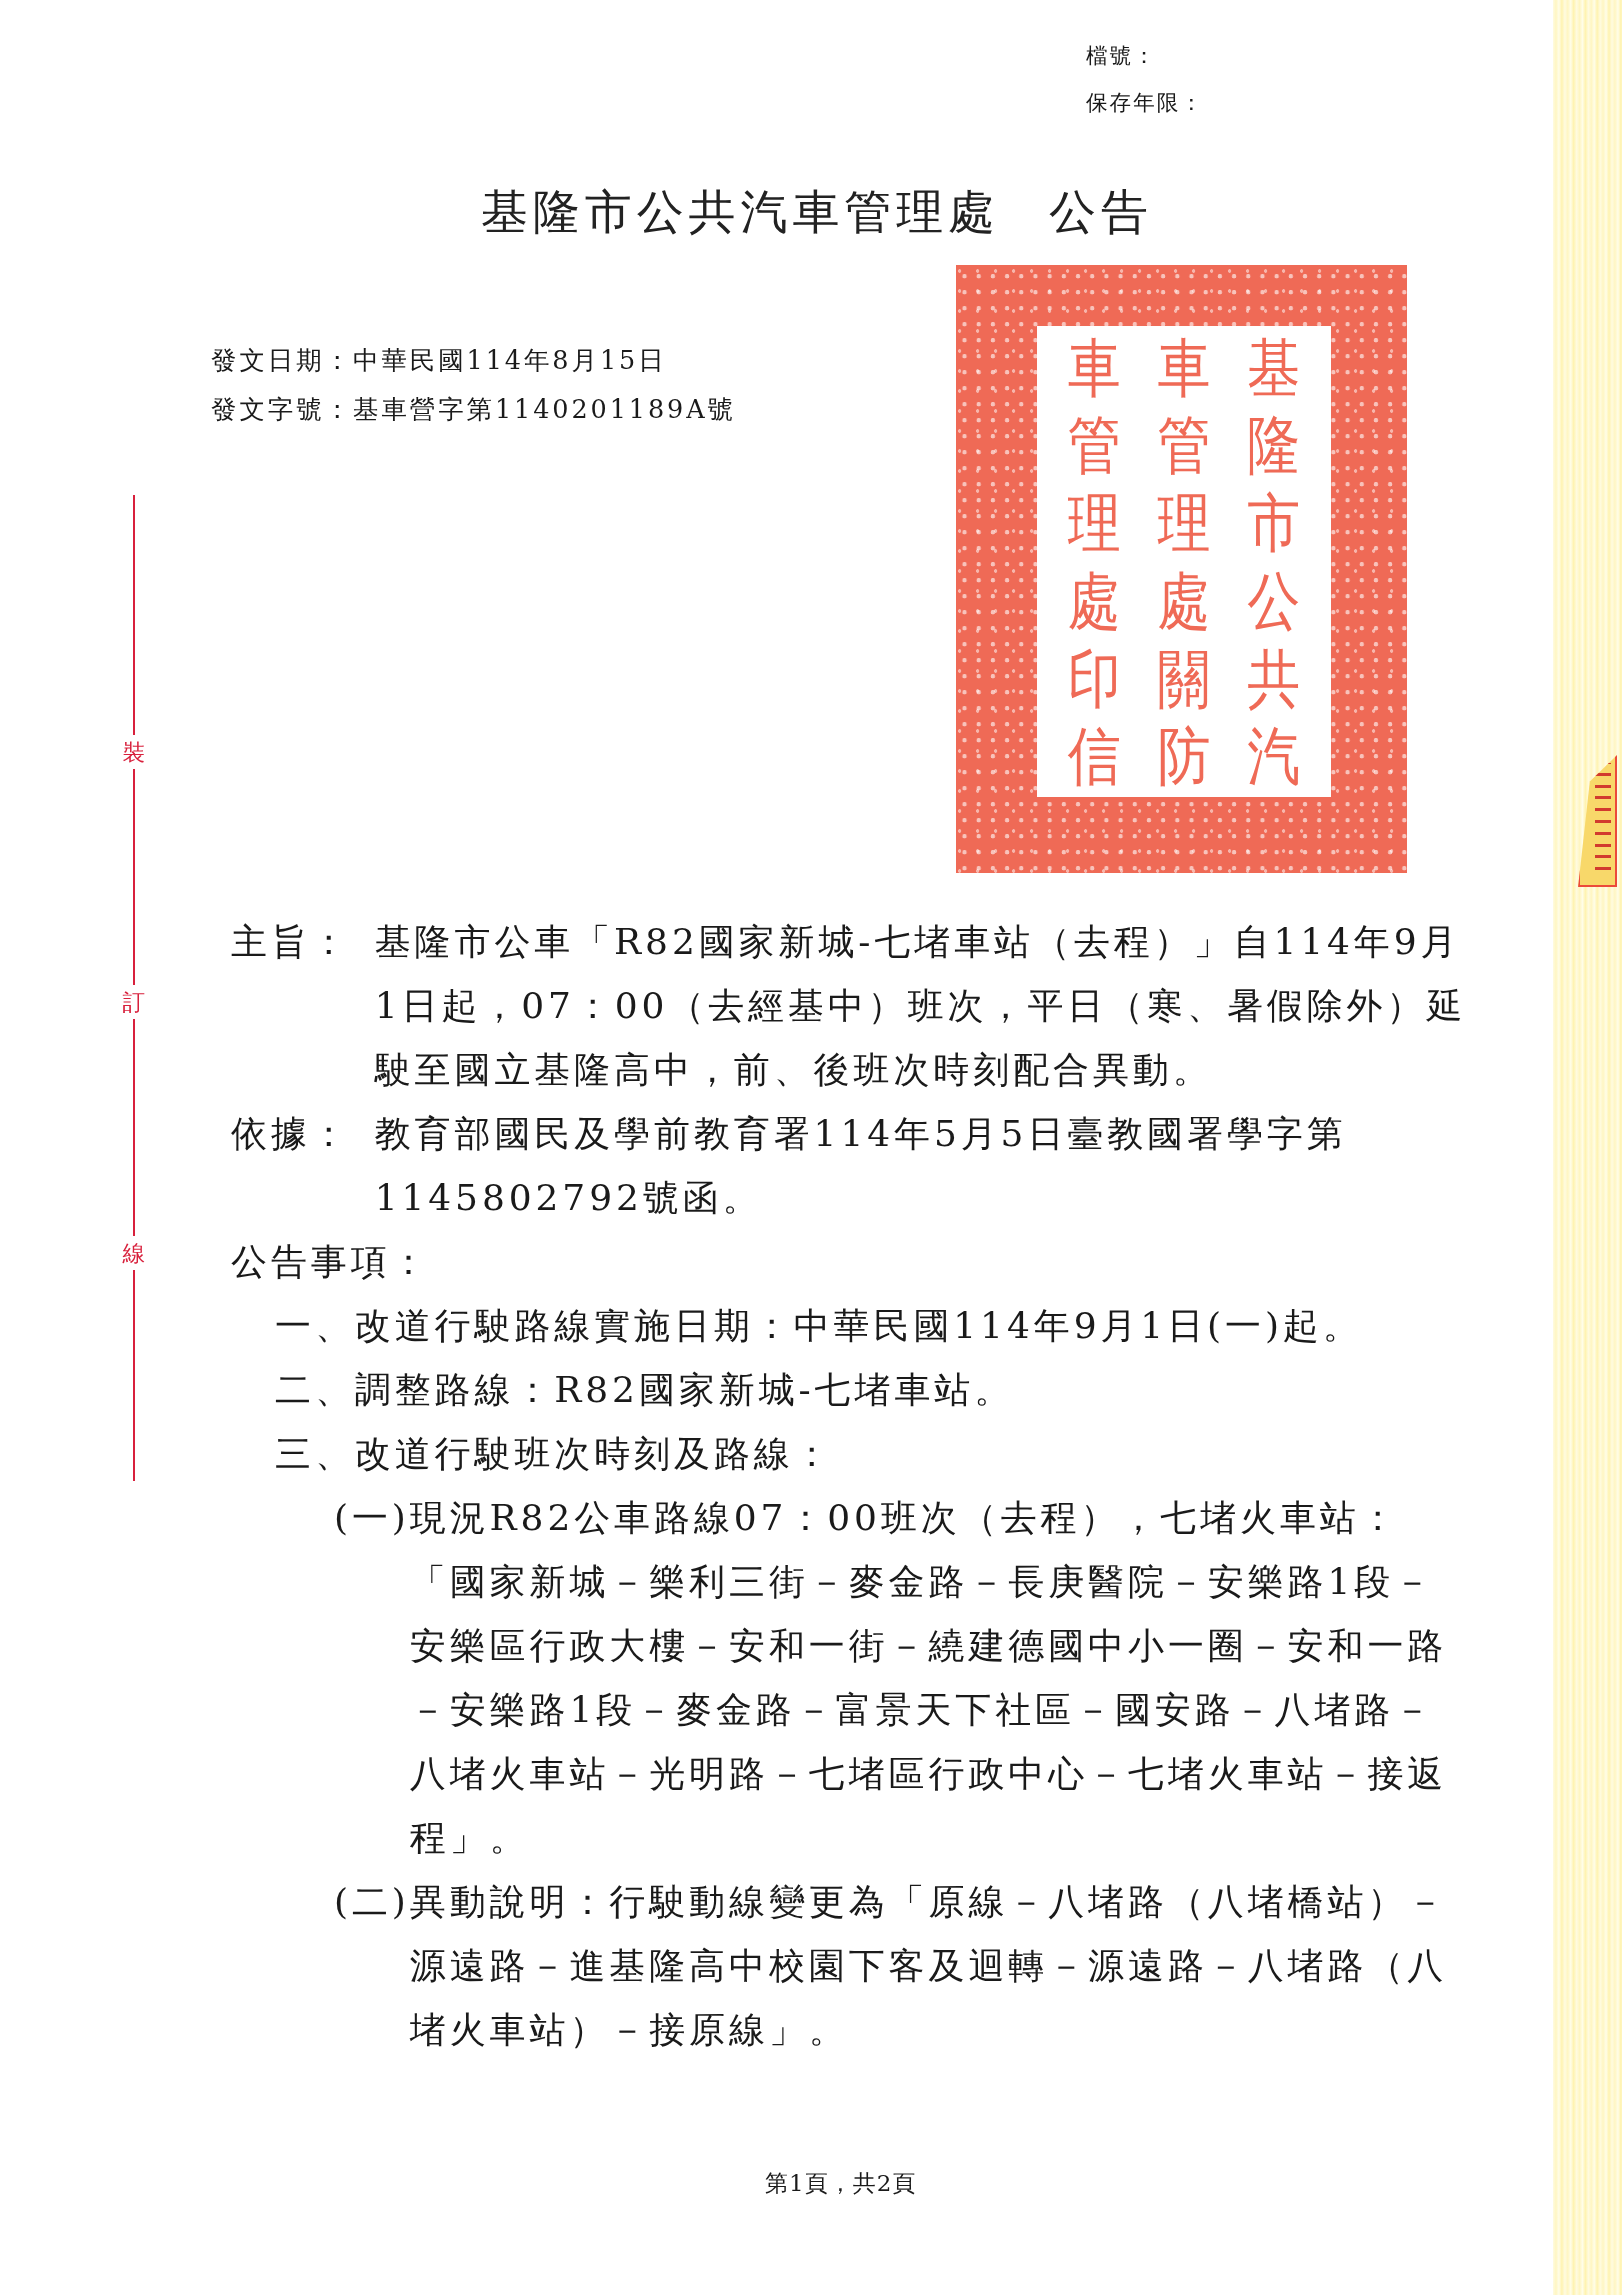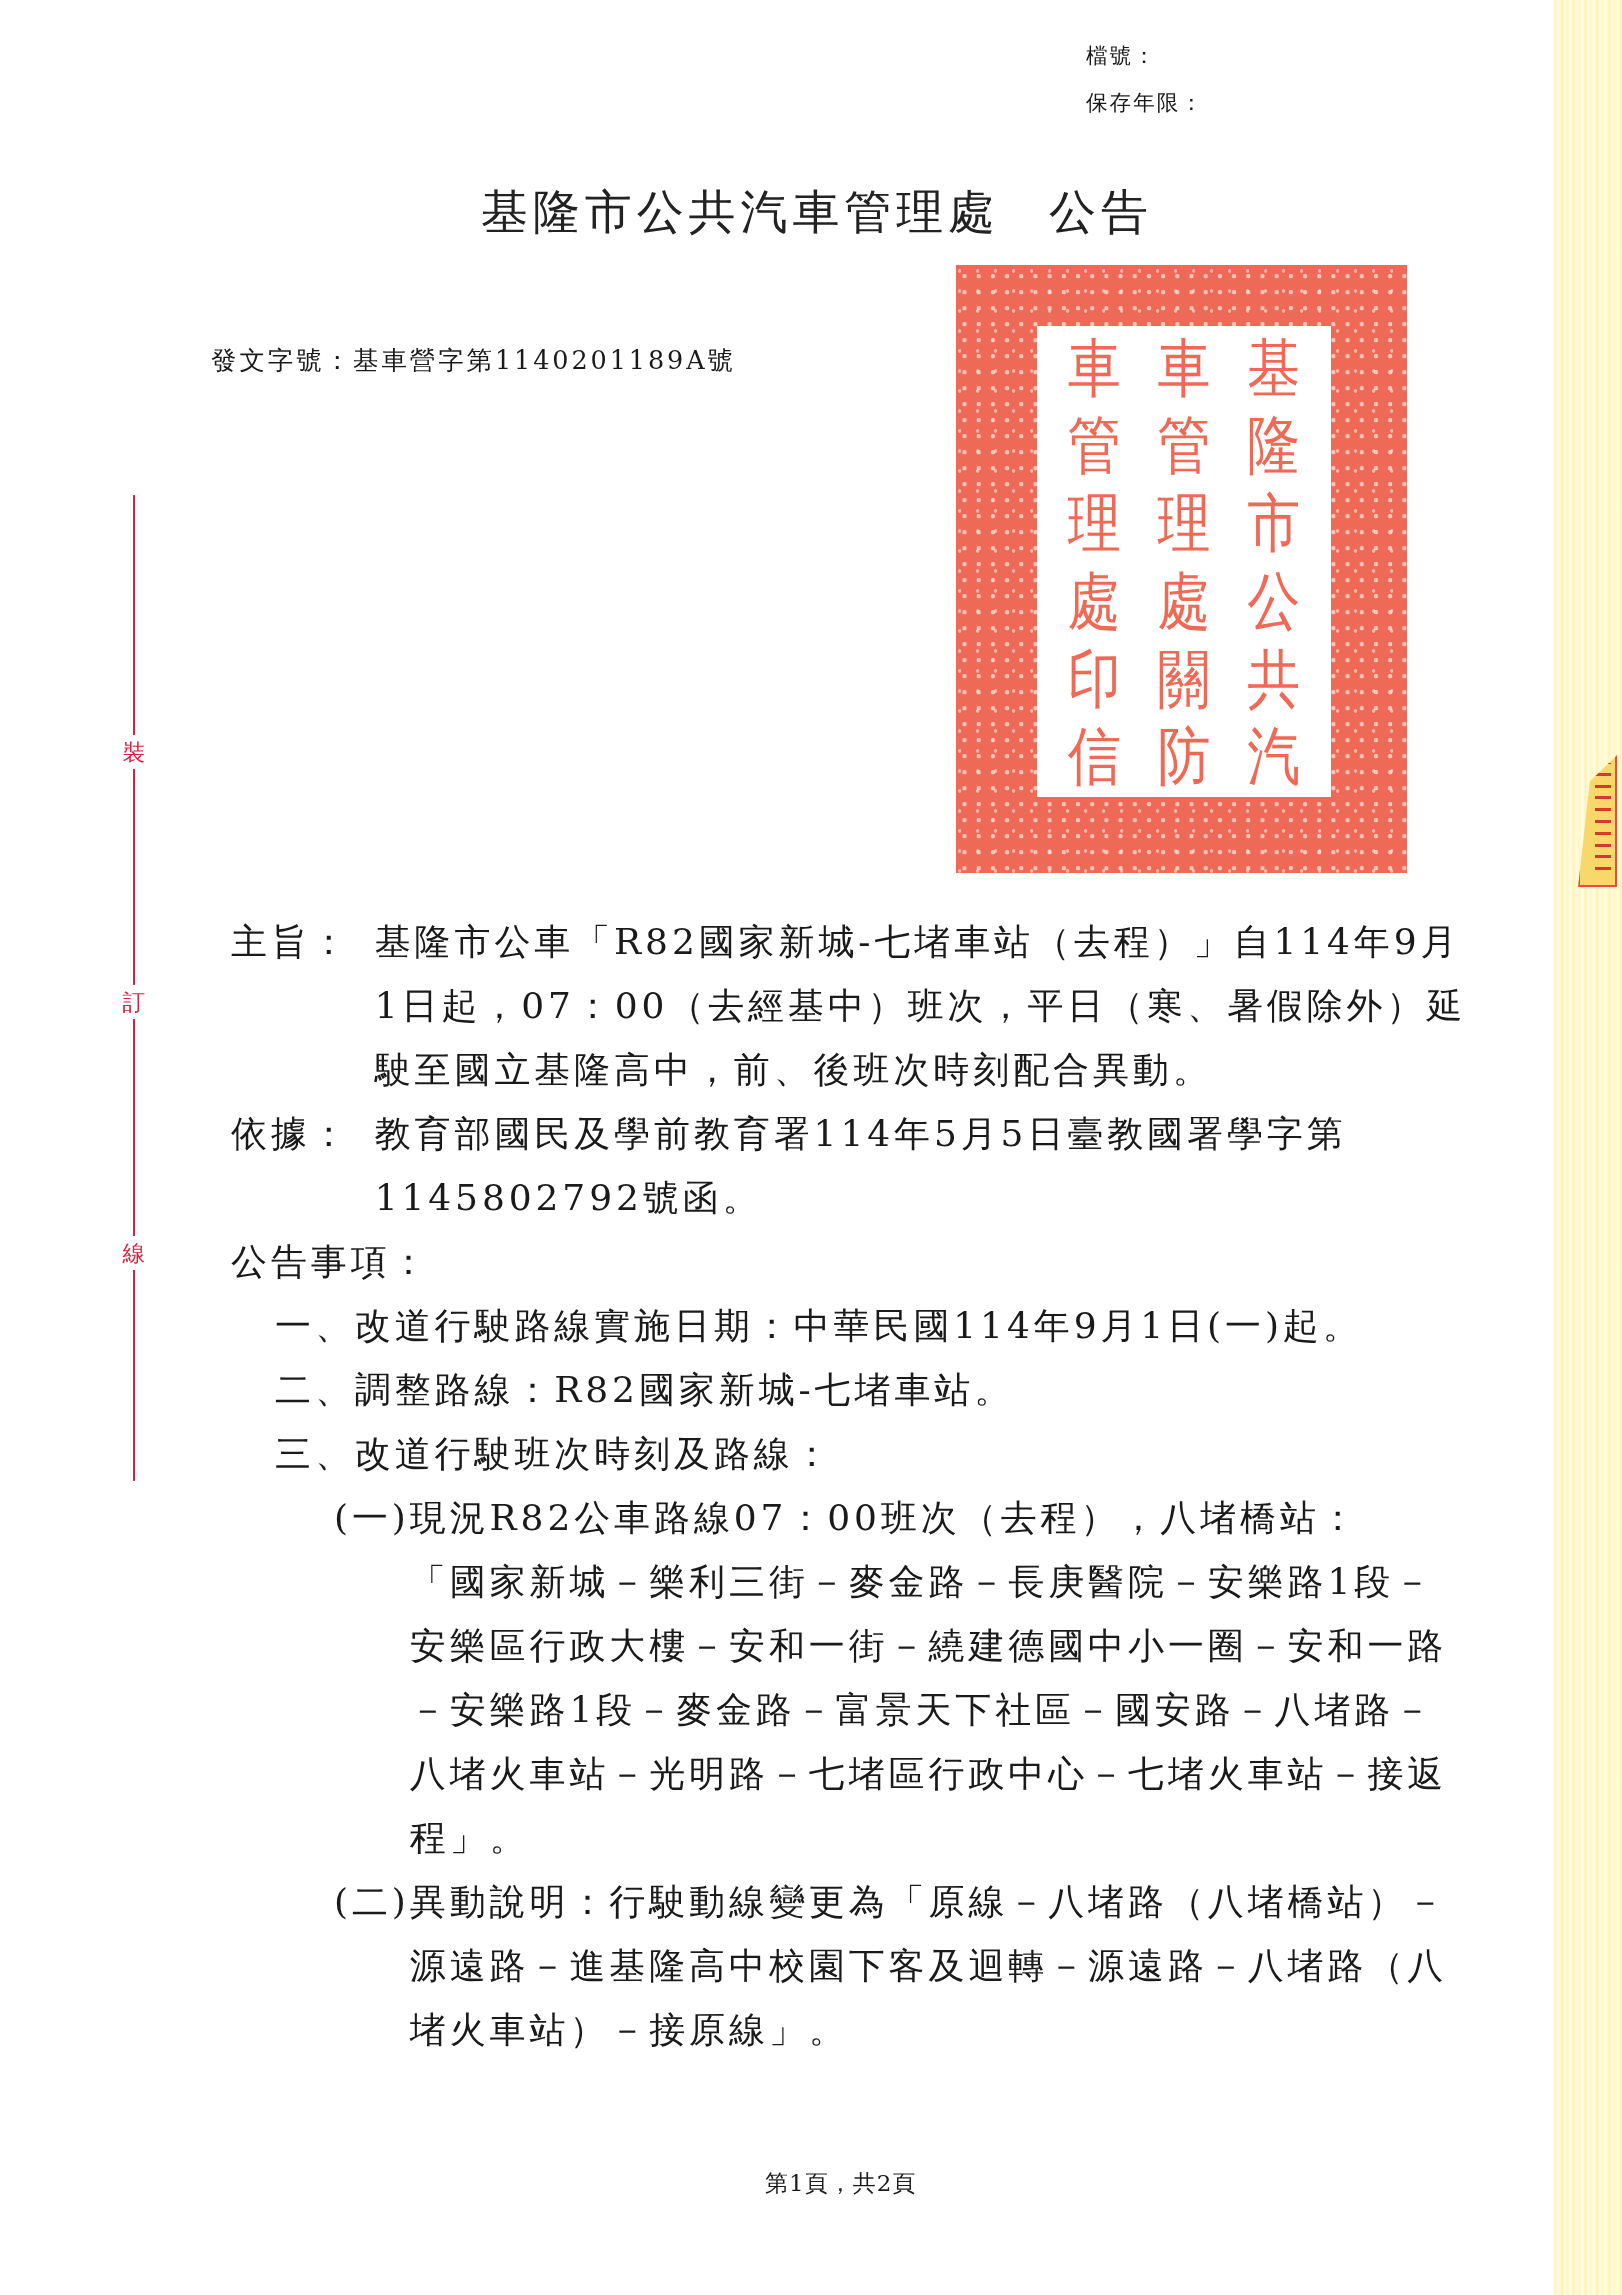--- a/index.html
+++ b/index.html
@@ -101,20 +101,23 @@
     <span></span>
   </div>
 </div>
 
 <div class="doc-title">
   <span>基隆市公共汽車管理處</span><span class="gap"></span><span>公告</span>
 </div>
 
 <div class="header-info">
   <div>
+    <span>發文日期：</span><span>中華民國114年8月15日</span>
+  </div>
+  <div>
     <span>發文字號：</span><span>基車營字第1140201189A號</span>
   </div>
 </div>
 
 <div class="binding">
   <div class="binding-line"></div>
   <div class="binding-char" style="top:240px">裝</div>
   <div class="binding-char" style="top:490px">訂</div>
   <div class="binding-char" style="top:741px">線</div>
 </div>
@@ -166,21 +169,21 @@
     <span class="num">二、</span>
     <span>調整路線：R82國家新城-七堵車站。</span>
   </div>
   <div class="item">
     <span class="num">三、</span>
     <span>改道行駛班次時刻及路線：</span>
   </div>
   <div class="sub">
     <span class="num">(一)</span>
     <div class="content">
-      <div>現況R82公車路線07：00班次（去程），八堵橋站：</div>
+      <div>現況R82公車路線07：00班次（去程），七堵火車站：</div>
       <div class="route">「國家新城－樂利三街－麥金路－長庚醫院－安樂路1段－安樂區行政大樓－安和一街－繞建德國中小一圈－安和一路－安樂路1段－麥金路－富景天下社區－國安路－八堵路－八堵火車站－光明路－七堵區行政中心－七堵火車站－接返程」。</div>
     </div>
   </div>
   <div class="sub">
     <span class="num">(二)</span>
     <span class="content">異動說明：行駛動線變更為「原線－八堵路（八堵橋站）－源遠路－進基隆高中校園下客及迴轉－源遠路－八堵路（八堵火車站）－接原線」。</span>
   </div>
 </div>
 
 <div class="footer">第1頁，共2頁</div>

